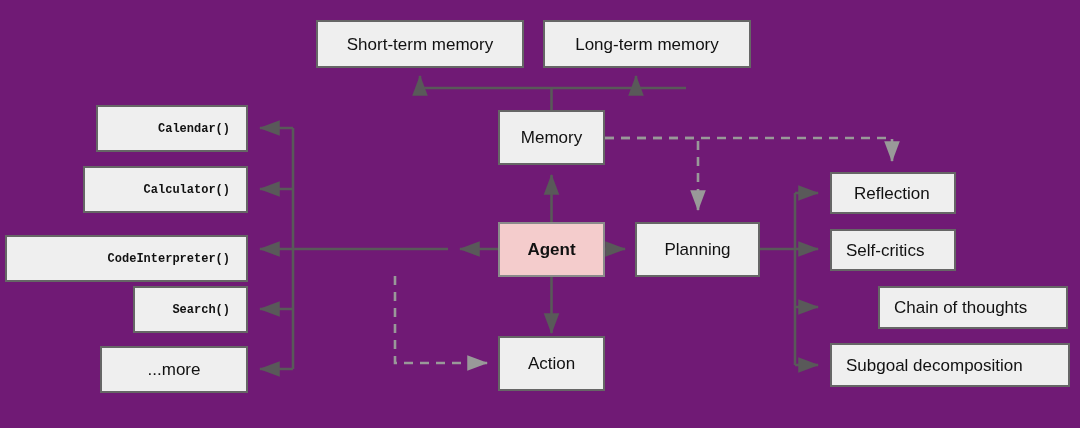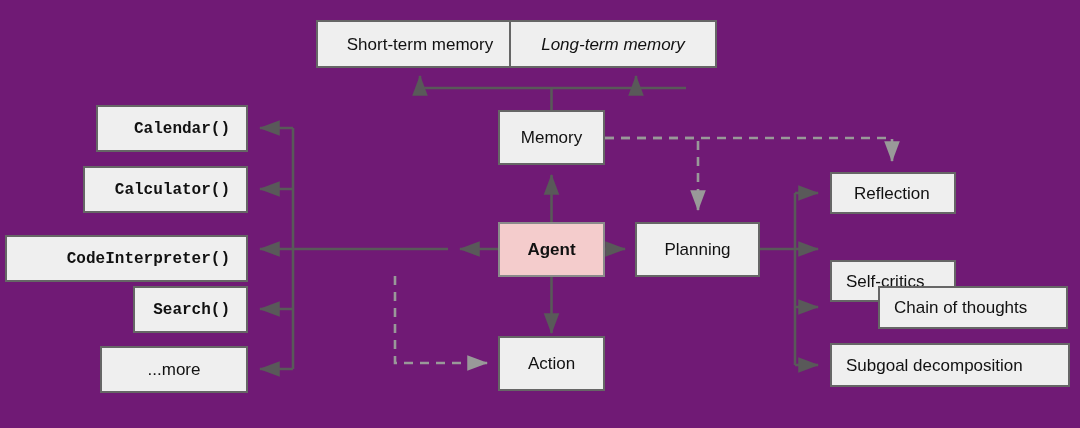--- a/index.html
+++ b/index.html
@@ -34,21 +34,21 @@
     justify-content: center;
     font-size: 17px;
     color: #111111;
     line-height: 1;
     white-space: nowrap;
     z-index: 2;
   }
   .node.mono {
     font-family: "Liberation Mono", "DejaVu Sans Mono", monospace;
     font-weight: bold;
-    font-size: 16px;
+    font-size: 12px;
     letter-spacing: 0px;
     justify-content: flex-end;
     padding-right: 16px;
   }
   .node.accent {
     background: #f4cccc;
     border-color: #8a8a8a;
     font-weight: bold;
   }
 </style>
@@ -105,21 +105,21 @@
       <path d="M605,138 L892,138 L892,161" marker-end="url(#arrowDashed)"></path>
        Action (dashed) --&gt;
       <path d="M395,276 L395,363 L487,363" marker-end="url(#arrowDashed)"></path>
     </g>
   </svg>
 
   <div class="node" style="left:316px; top:20px; width:208px; height:48px;">
     <span>Short-term memory</span>
   </div>
 
-  <div class="node" style="left:509px; top:20px; width:208px; height:48px;font-style:italic;">
+  <div class="node" style="left:543px; top:20px; width:208px; height:48px;">
     <span>Long-term memory</span>
   </div>
 
   <div class="node" style="left:498px; top:110px; width:107px; height:55px;">
     <span>Memory</span>
   </div>
 
   <div class="node accent" style="left:498px; top:222px; width:107px; height:55px;">
     <span>Agent</span>
   </div>
@@ -150,21 +150,21 @@
   </div>
 
   <div class="node" style="left:100px; top:346px; width:148px; height:47px;">
     <span>...more</span>
   </div>
 
   <div class="node" style="left:830px; top:172px; width:126px; height:42px; justify-content:flex-start; padding-left:22px;">
     <span>Reflection</span>
   </div>
 
-  <div class="node" style="left:830px; top:229px; width:126px; height:42px; justify-content:flex-start; padding-left:14px;margin-top:31px;">
+  <div class="node" style="left:830px; top:229px; width:126px; height:42px; justify-content:flex-start; padding-left:14px;">
     <span>Self-critics</span>
   </div>
 
   <div class="node" style="left:830px; top:286px; width:190px; height:43px; justify-content:flex-start; padding-left:14px;margin-left:48px;">
     <span>Chain of thoughts</span>
   </div>
 
   <div class="node" style="left:830px; top:343px; width:240px; height:44px; justify-content:flex-start; padding-left:14px;">
     <span>Subgoal decomposition</span>
   </div>

